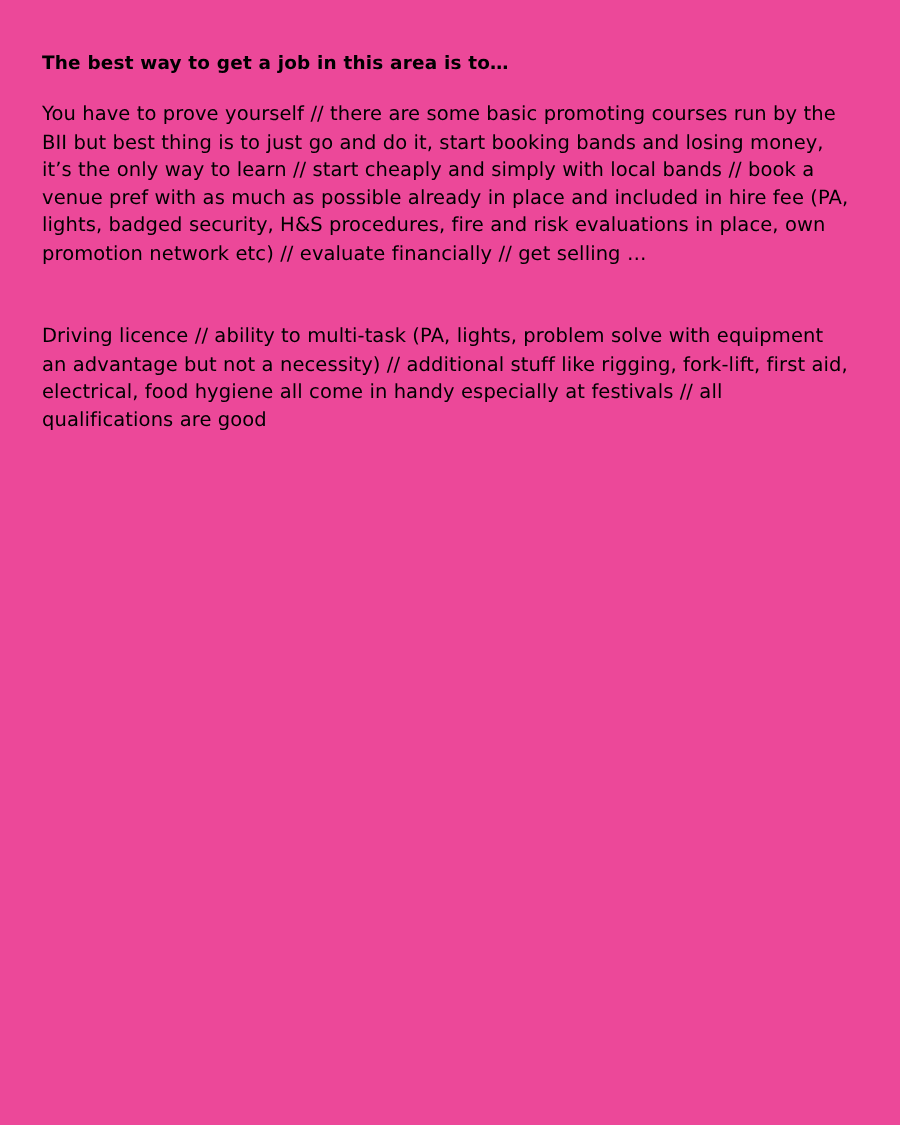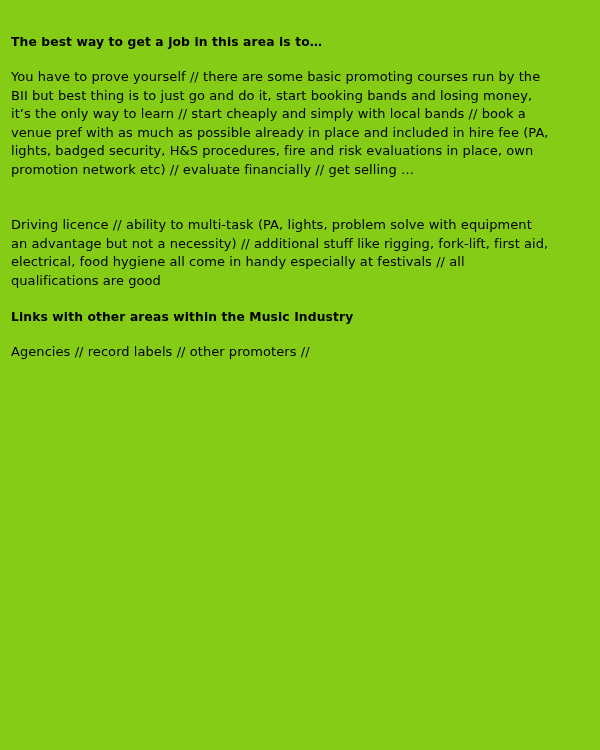--- a/index.html
+++ b/index.html
@@ -11,23 +11,23 @@
     width: 600px;
     height: 750px;
     font-family: "DejaVu Sans", sans-serif;
     color: #000000;
     overflow: hidden;
   }
   .page {
     position: relative;
     width: 600px;
     height: 750px;
-    background: #84cc16;
+    background: #ec4899;
     box-sizing: border-box;
-    padding: 34px 33px 0 11px;
+    padding: 34px 33px 0 28px;
   }
   .doc-body {
     width: 540px;
   }
   .heading {
     font-size: 12.3px;
     font-weight: bold;
     line-height: 1.42;
     margin: 0;
     letter-spacing: 0.01em;
@@ -59,18 +59,16 @@
 
     <p class="heading">The best way to get a job in this area is to…</p>
     <div class="gap-after-heading"></div>
     <p class="para">You have to prove yourself // there are some basic promoting courses run by the BII but best thing is to just go and do it, start booking bands and losing money, it’s the only way to learn // start cheaply and simply with local bands // book a venue pref with as much as possible already in place and included in hire fee (PA, lights, badged security, H&amp;S procedures, fire and risk evaluations in place, own promotion network etc) // evaluate financially // get selling …</p>
     <div class="gap-after-para"></div>
 
     <div class="gap-after-heading"></div>
     <p class="para">Driving licence // ability to multi-task (PA, lights, problem solve with equipment an advantage but not a necessity) // additional stuff like rigging, fork-lift, first aid, electrical, food hygiene all come in handy especially at festivals // all qualifications are good</p>
     <div class="gap-after-para-sm"></div>
 
-    <p class="heading">Links with other areas within the Music Industry</p>
     <div class="gap-after-heading"></div>
-    <p class="para">Agencies // record labels // other promoters //</p>
 
   </div>
 </div>
 
 </body></html>

